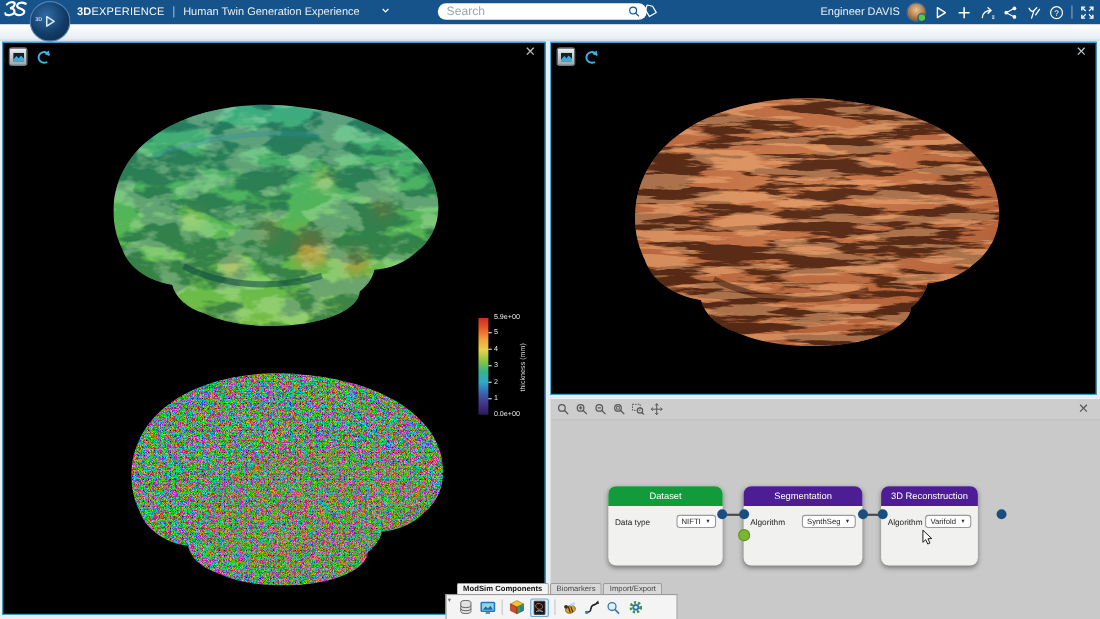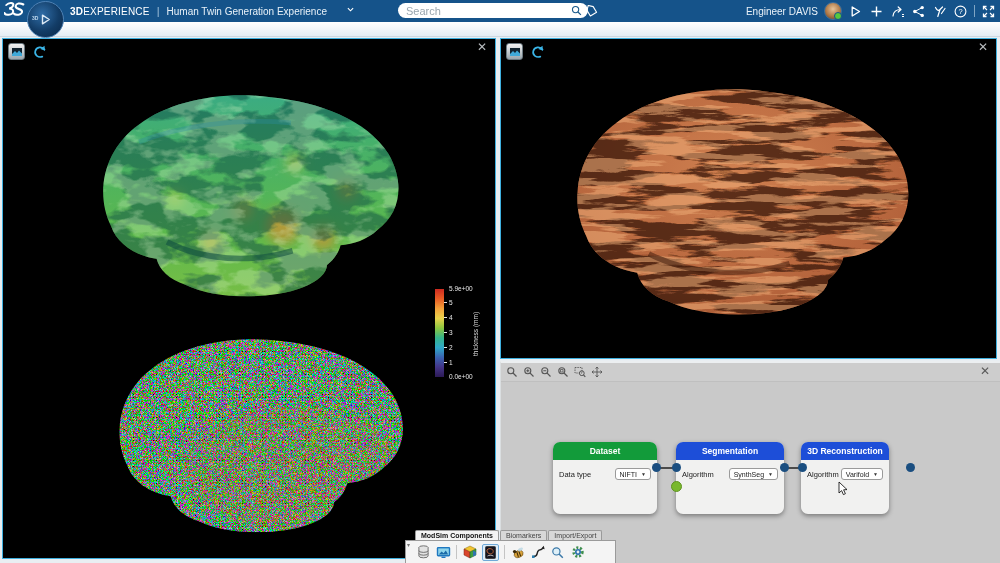--- a/index.html
+++ b/index.html
@@ -62,24 +62,24 @@
 
   
   .panel{position:absolute;left:500px;top:361px;width:500px;height:202px;background:#c9c9c9;
          border-top:2px solid #eceff1;border-left:1px solid #dadee0;box-sizing:border-box;}
   .panel-toolbar{position:relative;height:18px;background:#cdcdcd;border-bottom:1px solid #bfbfbf;
                  display:flex;align-items:center;gap:4px;padding-left:4px;}
   .pico{width:13px;height:13px;display:flex;align-items:center;justify-content:center;cursor:pointer;}
   .panel-close{position:absolute;right:10px;top:2px;color:#5a5a5a;font-size:12px;line-height:12px;cursor:pointer;}
   .node{position:absolute;width:104px;height:72px;background:#f1f1f0;border-radius:7px;
         box-shadow:0 2px 5px rgba(0,0,0,.4);}
-  .node-h{height:18px;border-radius:7px 7px 0 0;color:#fff;font-weight:bold;font-size:8.5px;
+  .node-h{height:18px;border-radius:7px 7px 0 0;color:#fff;font-weight:normal;font-size:8.5px;
           display:flex;align-items:center;justify-content:center;cursor:grab;}
   .node-h.green{background:#129b3a;}
-  .node-h.blue{background:#1d4ed8;}
+  .node-h.blue{background:#4c1d95;}
   .node-b{display:flex;justify-content:space-between;align-items:center;padding:8px 6px 0 6px;}
   .node-b label{font-size:7.5px;color:#222;}
   .dd{background:#fff;border:1px solid #9a9a9a;border-radius:3px;font-size:7px;color:#222;
       padding:1.5px 4px;display:flex;align-items:center;gap:4px;cursor:pointer;white-space:nowrap;}
   .dd .caret{font-size:5px;color:#333;}
   .port{position:absolute;width:9px;height:9px;border-radius:50%;background:#1a4e80;z-index:3;}
   .link{position:absolute;height:2px;background:#4a4a4a;top:104px;z-index:2;}
   .gdot{position:absolute;width:9px;height:9px;border-radius:50%;background:#79b82d;border:1px solid #5f9320;z-index:3;}
   .cursor{position:absolute;z-index:6;}
 

